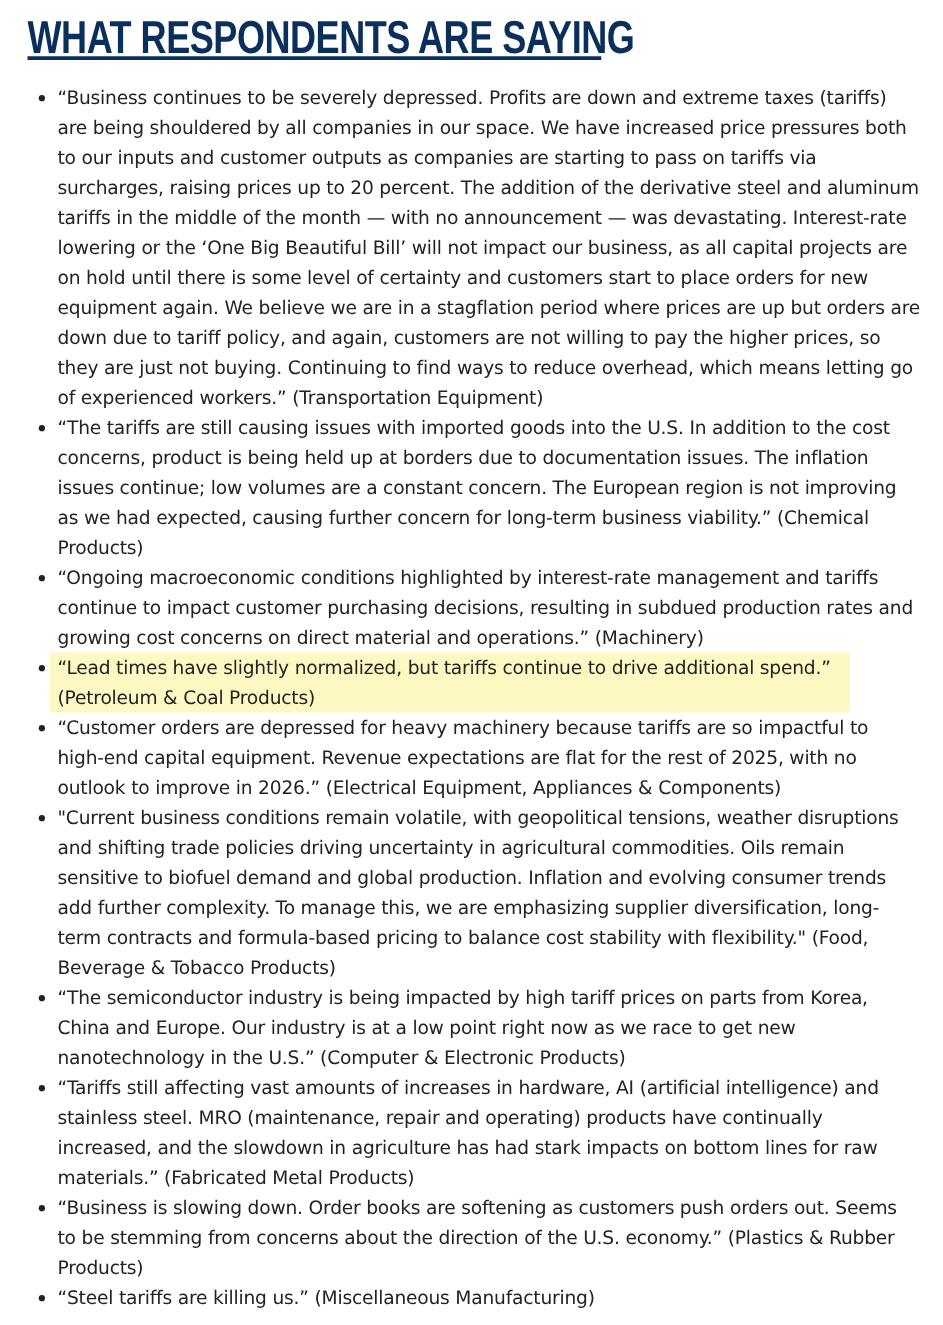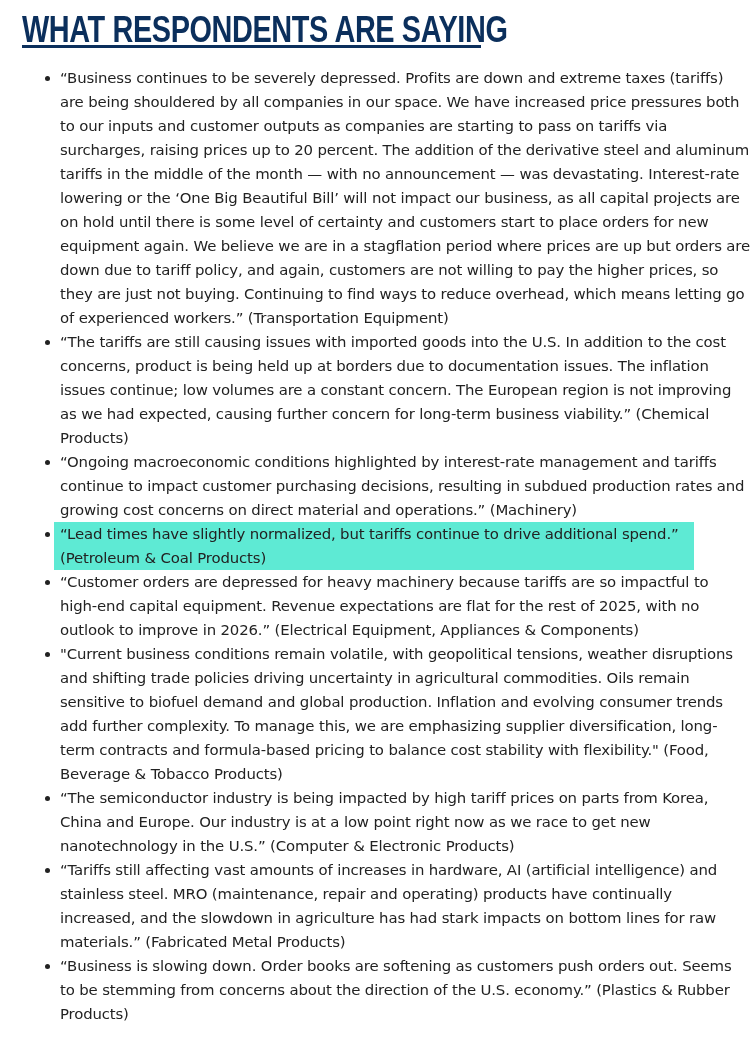--- a/index.html
+++ b/index.html
@@ -20,38 +20,38 @@
     transform: scaleX(0.78);
     transform-origin: left top;
     white-space: nowrap;
   }
   .heading-underline {
     position: absolute; left: 22px; top: 45px; width: 459px; height: 3px;
     background: #0b2f5c;
   }
   ul.quotes {
     position: absolute; left: 0; top: 66px;
-    margin: 0; padding: 0 0 0 60px;
+    margin: 0; padding: 0 0 0 46px;
     width: 690px;
     list-style: none;
     font-size: 14.9px;
     line-height: 24px;
     letter-spacing: -0.15px;
   }
   ul.quotes li {
     position: relative;
     margin: 0; padding: 0;
   }
   ul.quotes li .bullet {
     position: absolute; left: -15px; top: 10px;
     width: 5px; height: 5px; border-radius: 50%;
     background: #222222;
   }
   ul.quotes li.highlighted .text {
-    background: #5eead4;
+    background: #fef9c3;
     display: block;
     margin-left: -6px; padding-left: 6px;
     width: 634px;
   }
 </style>
 </head>
 <body>
 
 <h1 class="heading">WHAT RESPONDENTS ARE SAYING</h1>
 <div class="heading-underline"></div>
@@ -62,13 +62,14 @@
   <li><span class="bullet"></span><span class="text">“Ongoing macroeconomic conditions highlighted by interest-rate management and tariffs continue to impact customer purchasing decisions, resulting in subdued production rates and growing cost concerns on direct material and operations.” (Machinery)</span></li>
   <li class="highlighted">
       <span class="bullet"></span>
       <span class="text">“Lead times have slightly normalized, but tariffs continue to drive additional spend.” (Petroleum &amp; Coal Products)</span>
     </li>
   <li><span class="bullet"></span><span class="text">“Customer orders are depressed for heavy machinery because tariffs are so impactful to high-end capital equipment. Revenue expectations are flat for the rest of 2025, with no outlook to improve in 2026.” (Electrical Equipment, Appliances &amp; Components)</span></li>
   <li><span class="bullet"></span><span class="text">"Current business conditions remain volatile, with geopolitical tensions, weather disruptions and shifting trade policies driving uncertainty in agricultural commodities. Oils remain sensitive to biofuel demand and global production. Inflation and evolving consumer trends add further complexity. To manage this, we are emphasizing supplier diversification, long-term contracts and formula-based pricing to balance cost stability with flexibility." (Food, Beverage &amp; Tobacco Products)</span></li>
   <li><span class="bullet"></span><span class="text">“The semiconductor industry is being impacted by high tariff prices on parts from Korea, China and Europe. Our industry is at a low point right now as we race to get new nanotechnology in the U.S.” (Computer &amp; Electronic Products)</span></li>
   <li><span class="bullet"></span><span class="text">“Tariffs still affecting vast amounts of increases in hardware, AI (artificial intelligence) and stainless steel. MRO (maintenance, repair and operating) products have continually increased, and the slowdown in agriculture has had stark impacts on bottom lines for raw materials.” (Fabricated Metal Products)</span></li>
   <li><span class="bullet"></span><span class="text">“Business is slowing down. Order books are softening as customers push orders out. Seems to be stemming from concerns about the direction of the U.S. economy.” (Plastics &amp; Rubber Products)</span></li>
+  <li><span class="bullet"></span><span class="text">“Steel tariffs are killing us.” (Miscellaneous Manufacturing)</span></li>
 </ul>
 
 </body></html>

